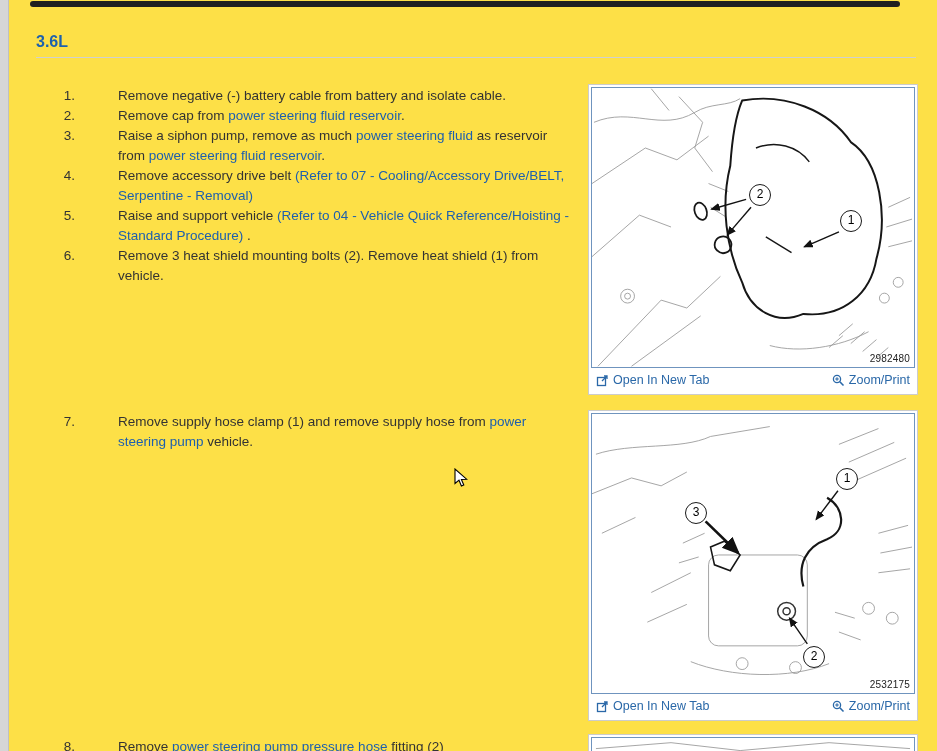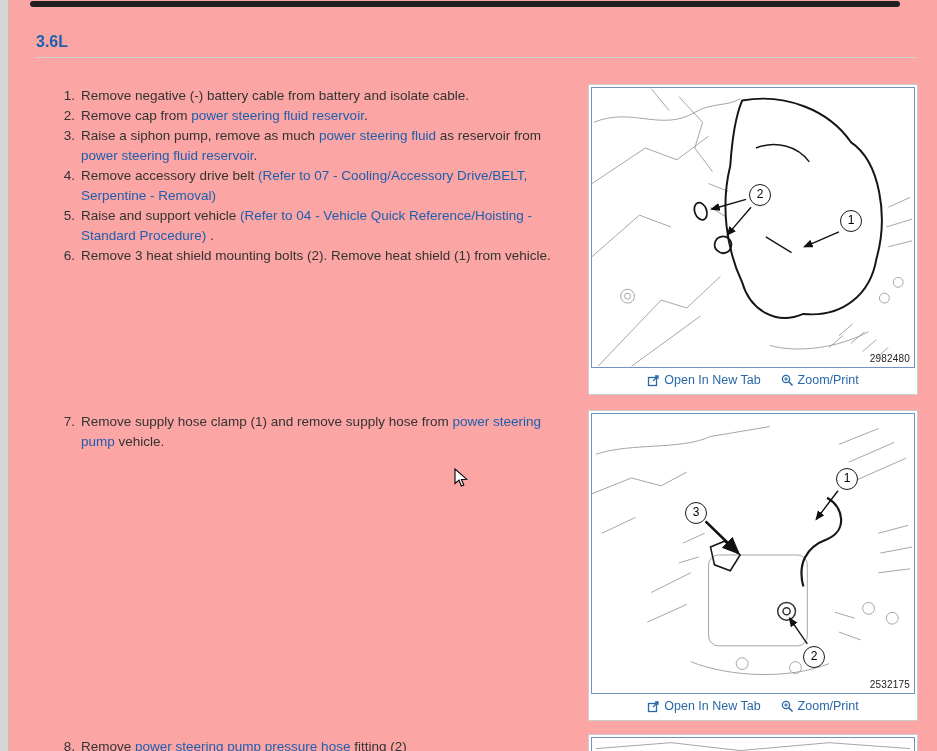--- a/index.html
+++ b/index.html
@@ -1,41 +1,41 @@
 <!DOCTYPE html>
 <html><head>
 <meta charset="utf-8">
 <style>
   * { box-sizing: border-box; }
   body { margin:0; background:#fff; font-family:"Liberation Sans", sans-serif; }
-  .page { position:relative; width:937px; height:751px; background:#fca5a5; overflow:hidden; }
+  .page { position:relative; width:937px; height:751px; background:#fde047; overflow:hidden; }
   .vscroll { position:absolute; left:0; top:0; width:9px; height:751px; background:#d6d6d6; border-right:1px solid #c0c0c0; }
   .topbar { position:absolute; left:30px; top:1px; width:870px; height:6px; background:#202020; border-radius:3px; }
   .heading { position:absolute; left:36px; top:33px; margin:0; font-size:16px; font-weight:700; color:#1d61ae; }
   .heading-rule { position:absolute; left:36px; top:57px; width:880px; height:1px; background:#d0d0d0; }
 
   .steps { position:absolute; margin:0; padding:0; list-style:none; font-size:13.5px; line-height:20px; color:#333; }
   .steps li { display:flex; align-items:flex-start; }
   .step-num { flex:none; width:18px; text-align:right; margin-right:6px; }
-  .step-body { flex:1; }
+  .step-body { flex:1;margin-left:37px; }
   .link { color:#1d5fae; cursor:pointer;text-align:center; }
   #steps-main { left:57px; top:86px; width:512px; }
   #steps-7   { left:57px; top:412px; width:512px; }
   #steps-8   { left:57px; top:737px; width:512px; }
 
   .figure { position:absolute; width:330px; border:1px solid #cccccc; background:#fff; padding:2px; }
   #figure-1 { left:588px; top:84px; }
   #figure-2 { left:588px; top:410px; }
   #figure-3 { left:588px; top:734px; }
   .fig-image { position:relative; border:1px solid #6f94be; height:281px; background:#fff; overflow:hidden; }
   .fig-image svg.art { display:block; width:100%; height:100%; }
   .fig-id { position:absolute; right:4px; bottom:3px; font-size:10px; color:#222; letter-spacing:0.2px; }
   .callout { position:absolute; width:22px; height:22px; border:1.5px solid #1a1a1a; border-radius:50%;
              background:#fff; font-size:12px; line-height:19px; text-align:center; color:#000; }
-  .fig-footer { height:24px; display:flex; justify-content:center; align-items:center; padding:0 5px;gap:20px; }
+  .fig-footer { height:24px; display:flex; justify-content:space-between; align-items:center; padding:0 5px;gap:20px; }
   .fig-link { display:flex; align-items:center; gap:4px; color:#2a68a8; font-size:12.5px; cursor:pointer; white-space:nowrap; }
   .fig-link svg { display:block; }
   .cursor { position:absolute; left:454px; top:468px; width:16px; height:20px; }
 </style>
 </head>
 <body>
 
 <div class="page">
 
   <div class="vscroll"></div>

